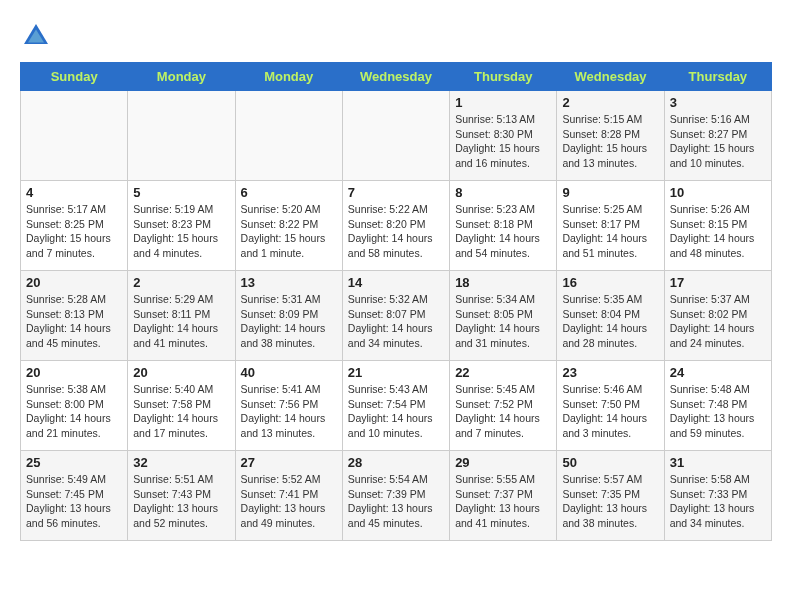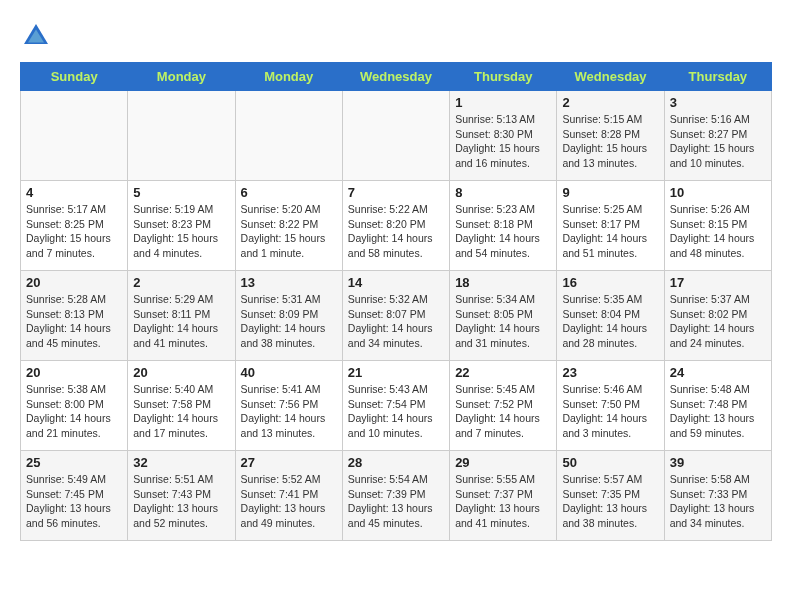--- a/index.html
+++ b/index.html
@@ -257,18 +257,18 @@
         </td>
         <td>
           <span class="day-number">29</span>
           <div class="day-info">Sunrise: 5:55 AM<br>Sunset: 7:37 PM<br>Daylight: 13 hours and 41 minutes.</div>
         </td>
         <td>
           <span class="day-number">50</span>
           <div class="day-info">Sunrise: 5:57 AM<br>Sunset: 7:35 PM<br>Daylight: 13 hours and 38 minutes.</div>
         </td>
         <td>
-          <span class="day-number">39</span>
+          <span class="day-number">31</span>
           <div class="day-info">Sunrise: 5:58 AM<br>Sunset: 7:33 PM<br>Daylight: 13 hours and 34 minutes.</div>
         </td>
       </tr>
     </tbody>
 </table>
 
 </body></html>

